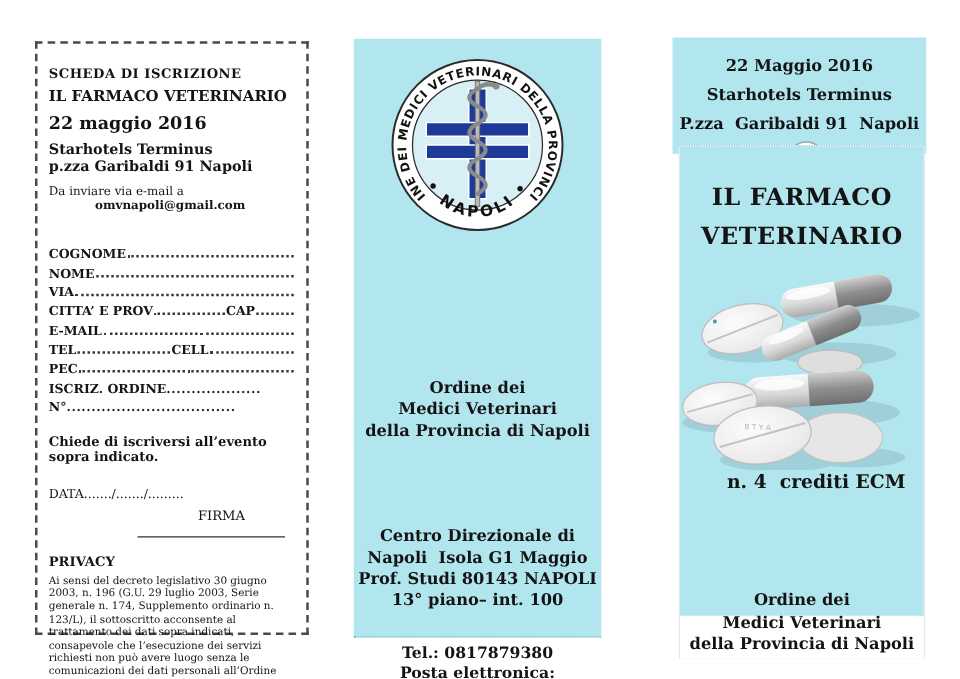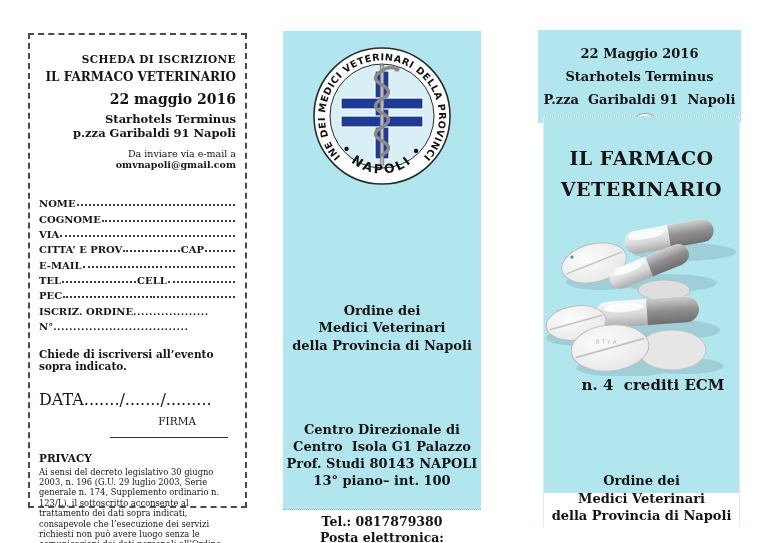--- a/index.html
+++ b/index.html
@@ -2,35 +2,35 @@
 <html><head>
 <meta charset="utf-8">
 <style>
   html,body{margin:0;padding:0;background:#fff;}
   .page{position:relative;width:768px;height:543px;background:#ffffff;overflow:hidden;
         font-family:"DejaVu Serif","Liberation Serif",serif;color:#141414;}
 
   
   .lp{position:absolute;left:28px;top:33px;width:219px;height:475px;box-sizing:border-box;
       border:2px dashed #4a4a4a;padding:10px 9px 6px 9px;}
-  .lp-head{text-align:right;}
+  .lp-head{text-align:left;}
   .lp-h1{font-size:10.5px;font-weight:bold;letter-spacing:.4px;margin-top:8px;}
   .lp-title{font-size:12px;font-weight:bold;margin-top:5px;}
   .lp-date{font-size:14px;font-weight:bold;margin-top:7px;}
   .lp-venue{font-size:11.5px;font-weight:bold;line-height:1.18;margin-top:6px;}
   .lp-note{font-size:9.5px;margin-top:8px;}
   .lp-note b{font-weight:bold;margin-left:37px;}
   .form{margin-top:24px;}
   .frow{display:flex;align-items:flex-end;height:15.3px;font-size:10px;font-weight:bold;}
   .leader{flex:1 1 auto;border-bottom:2px dotted #3a3a3a;margin:0 1px 3px 1px;}
   .dots{font-weight:bold;letter-spacing:.5px;}
   .r3 .leader-b{flex:0 0 30px;}
   .r4 .leader-a{flex:0 0 74px;}
   .request{font-size:10.5px;font-weight:bold;margin-top:16px;}
-  .dataline{font-size:16px;margin-top:18px;}
+  .dataline{font-size:10px;margin-top:18px;}
   .firma{font-size:10.5px;text-align:right;padding-right:40px;margin-top:6px;}
   .firma-line{width:118px;border-bottom:1.2px solid #333;height:10px;margin-left:auto;margin-right:8px;}
   .privacy-title{font-size:10.5px;font-weight:bold;margin-top:14px;}
   .privacy-text{font-size:8.35px;line-height:1.24;margin-top:3px;text-align:left;}
 
   
   .mp{position:absolute;left:283px;top:31px;width:198px;height:479px;background:#b2e6ef;
       border-bottom:1px dotted #7fb9c4;text-align:center;box-sizing:border-box;}
   .mp .logo{margin:14px auto 0 auto;display:block;}
   .mp-org{font-size:13px;font-weight:bold;line-height:1.35;margin-top:62px;white-space:pre-wrap;}
@@ -64,30 +64,30 @@
       <div class="lp-date">22 maggio 2016</div>
       <div class="lp-venue">
         <div>Starhotels Terminus</div>
         <div>p.zza Garibaldi 91 Napoli</div>
       </div>
       <div class="lp-note"><span>Da inviare via e-mail a </span><b>omvnapoli@gmail.com</b></div>
     </div>
 
     <div class="form">
 
+        <div class="frow r0">
+          <span>COGNOME</span>
+          <span class="dots"></span>
+          <span class="leader leader-a"></span>
+          <span></span>
+          <span class="leader leader-b"></span>
+        </div>
+
         <div class="frow r1">
           <span>NOME</span>
-          <span class="dots"></span>
-          <span class="leader leader-a"></span>
-          <span></span>
-          <span class="leader leader-b"></span>
-        </div>
-
-        <div class="frow r0">
-          <span>COGNOME</span>
           <span class="dots"></span>
           <span class="leader leader-a"></span>
           <span></span>
           <span class="leader leader-b"></span>
         </div>
 
         <div class="frow r2">
           <span>VIA</span>
           <span class="dots"></span>
           <span class="leader leader-a"></span>
@@ -178,21 +178,21 @@
       <text font-family="DejaVu Sans, sans-serif" font-size="12.5" font-weight="bold" fill="#111" letter-spacing="2.5">
         <textPath href="#arcBottom" startOffset="50%" text-anchor="middle">• NAPOLI •</textPath>
       </text>
     </svg>
 
     <div class="mp-org">
       
     <div class="r0">Ordine dei</div><div class="r1">Medici Veterinari</div><div class="r2">della Provincia di Napoli</div></div>
     <div class="mp-addr">
       
-    <div class="r0">Centro Direzionale di</div><div class="r1">Centro  Isola G1 Palazzo</div><div class="r2">Prof. Studi 80143 NAPOLI</div><div class="r3">13° piano– int. 100</div></div>
+    <div class="r0">Centro Direzionale di</div><div class="r1">Napoli  Isola G1 Maggio</div><div class="r2">Prof. Studi 80143 NAPOLI</div><div class="r3">13° piano– int. 100</div></div>
     <div class="mp-contacts">
       <div class="mp-tel">Tel.: 0817879380</div>
       <div class="mp-maillabel">Posta elettronica:</div>
 
     </div>
   </div>
 
   <div class="rp-top">
 
   <div class="hline r0">22 Maggio 2016</div>

